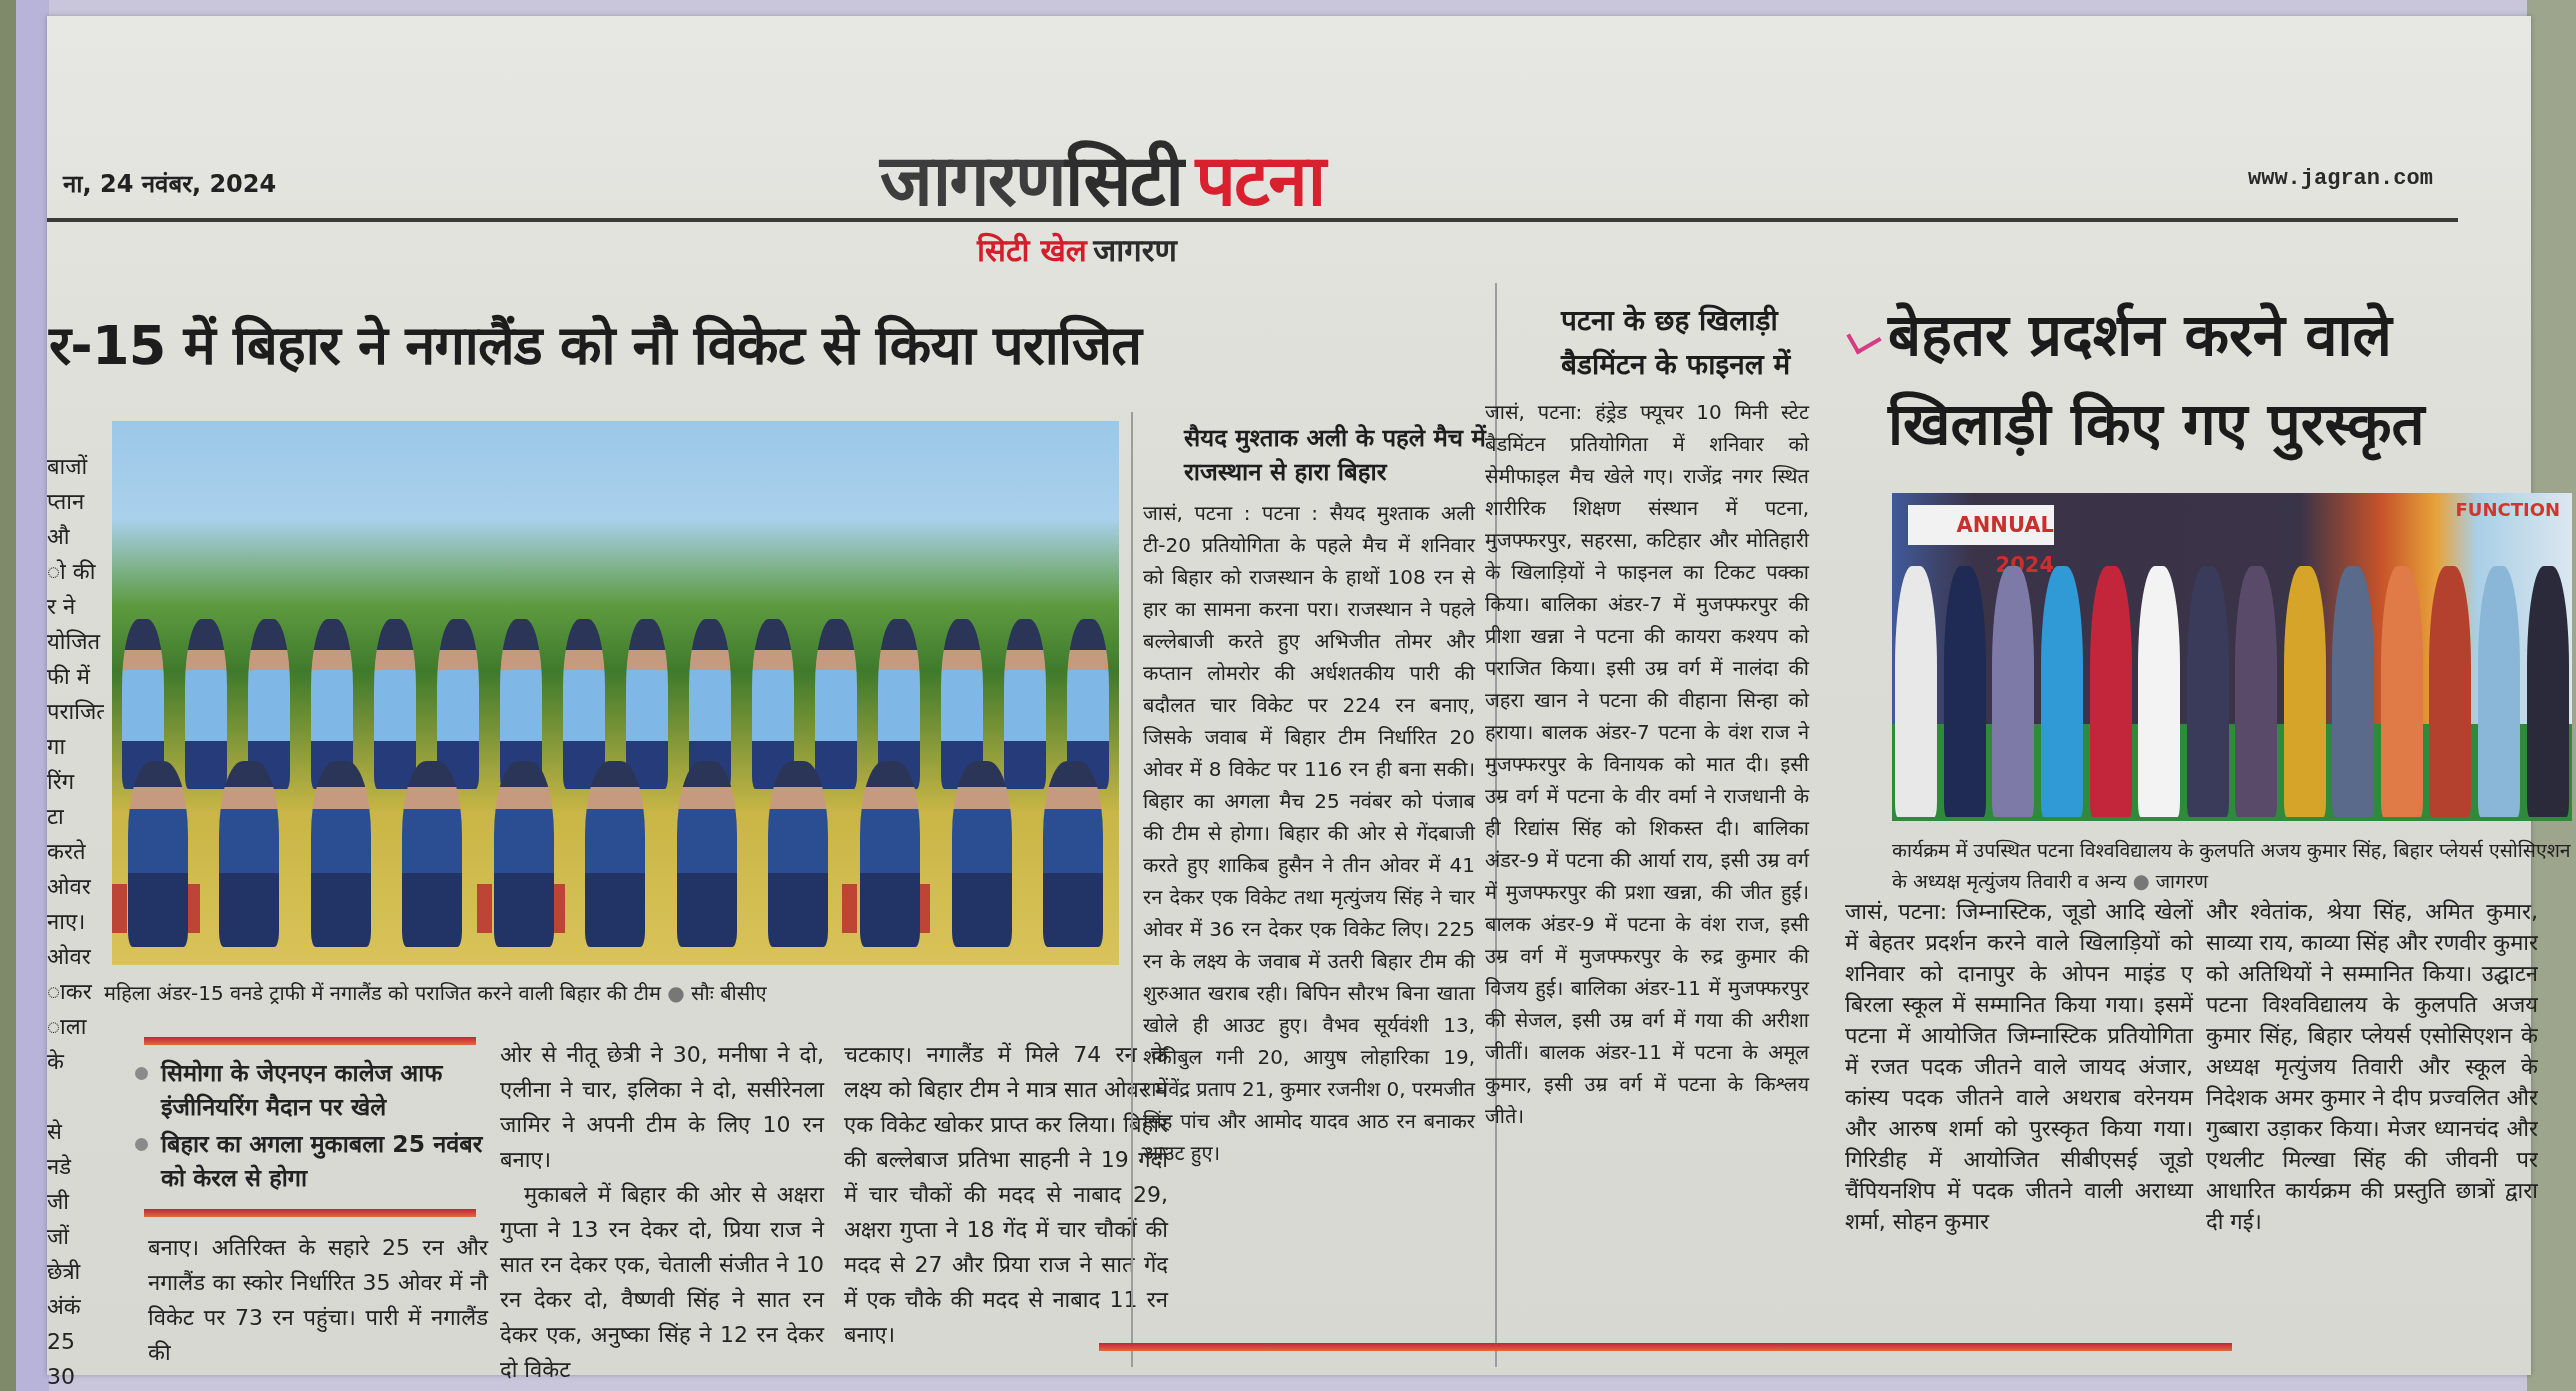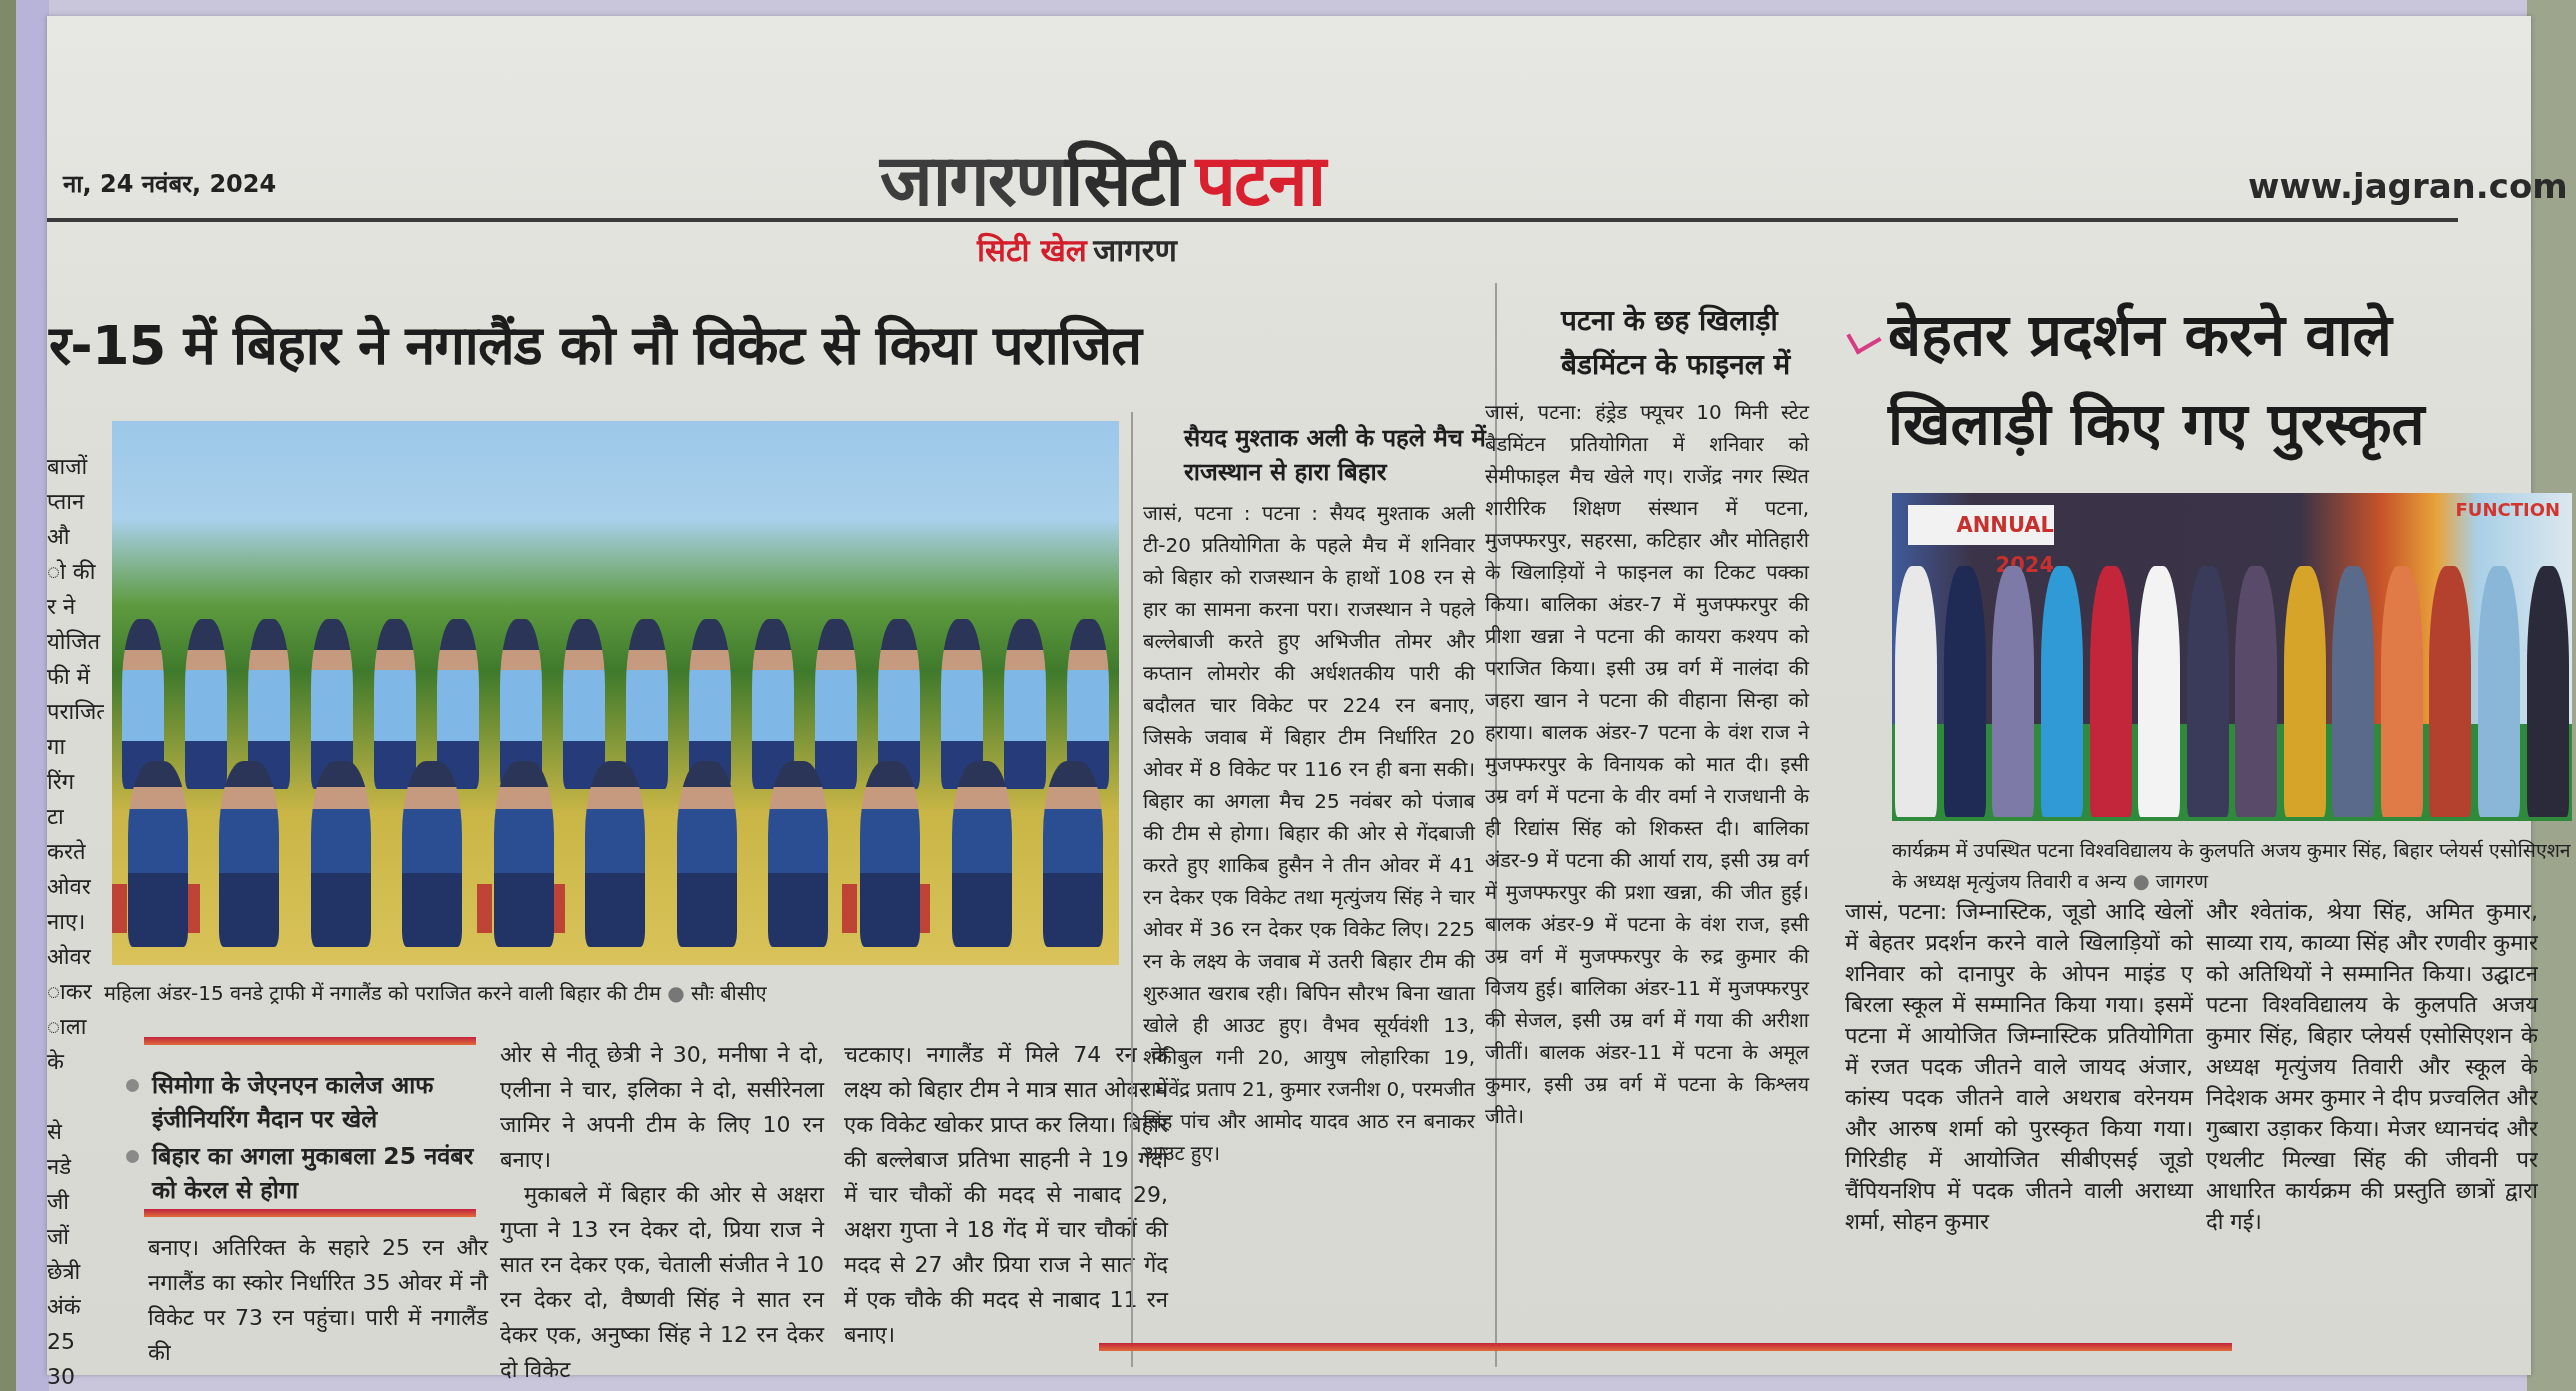--- a/index.html
+++ b/index.html
@@ -21,21 +21,21 @@
   
   .date { position:absolute; left:16px; top:150px; font-size:24px; font-weight:bold; color:#222; }
   .mast-top-rule { position:absolute; left:0; top:202px; width:2411px; height:4px; background:#3a3a3a; }
   .mast-title { position:absolute; left:833px; top:129px; font-size:71px; font-weight:bold; letter-spacing:-1.6px; line-height:1; }
   .mast-title .m1 { color:#3d3d3d; }
   .mast-title .m2 { color:#2d2d2d; }
   .mast-title .m3 { color:#d8202e; margin-left:13px; }
   .mast-sub { position:absolute; left:930px; top:212px; font-size:31px; font-weight:bold; }
   .mast-sub .s1 { color:#d31d2b; }
   .mast-sub .s2 { color:#2c2c2c; margin-left:6.5px; }
-  .site { position:absolute; left:2201px; top:150px; font-size:34px; font-weight:bold; color:#2a2a2a; }
+  .site { position:absolute; left:2201px; top:150px; font-size:22px; font-weight:bold; color:#2a2a2a;font-family:Liberation Mono, monospace; }
 
   
   .clip-col { position:absolute; left:0; top:433px; width:57px; font-size:22px; line-height:35px; color:#222; overflow:hidden; white-space:nowrap; }
 
   
   .headline { position:absolute; left:-8px; top:290px; font-size:54px; font-weight:bold; color:#1d1d1d; white-space:nowrap; letter-spacing:-0.8px;margin-left:10px; }
 
   
   .photo1 {
     position:absolute; left:65px; top:405px; width:1007px; height:544px;
@@ -46,21 +46,21 @@
   .photo1 .p { border-radius:40% 40% 8% 8%; }
   .photo1 .back { top:198px; }
   .photo1 .back .p { width:42px; height:170px; background:linear-gradient(180deg,#2b3557 0 18%,#c69a7f 18% 30%,#7fb7e6 30% 72%,#263b7a 72%); }
   .photo1 .front { top:340px; }
   .photo1 .front .p { width:60px; height:186px; background:linear-gradient(180deg,#2b3557 0 14%,#c69a7f 14% 26%,#2b4d92 26% 60%,#223466 60%); }
   .photo1 .chairs { position:absolute; left:0; bottom:32px; width:100%; height:49px; background:repeating-linear-gradient(90deg,#b8262e 0 14.6px,transparent 14.6px 73px); opacity:.8; }
   .caption1 { position:absolute; left:57px; top:963px; font-size:20px; color:#222; white-space:nowrap; }
 
   
   .hl-rule { position:absolute; left:97px; width:332px; height:8px; background:linear-gradient(180deg,#c2243d,#e06b3a); }
-  .highlights { position:absolute; left:79px; top:1040px; width:356px; font-size:23.5px; font-weight:bold; line-height:34px; color:#222;margin-top:12px; }
+  .highlights { position:absolute; left:88px; top:1040px; width:356px; font-size:23.5px; font-weight:bold; line-height:34px; color:#222; }
   .highlights .item { position:relative; padding-left:26px; margin-bottom:3.2px; }
   .highlights .bullet { position:absolute; left:0; top:11.3px; width:13px; height:13px; border-radius:50%; background:#8a8a8a; }
 
   .body-text { position:absolute; font-size:22px; line-height:35px; color:#232323; text-align:justify; }
   .col-rule { position:absolute; width:1.6px; background:#9c9c9c; }
 
   
   .mid-head { position:absolute; left:1137px; top:405px; width:340px; font-size:24px; font-weight:bold; line-height:34px; color:#1e1e1e; }
 
   

